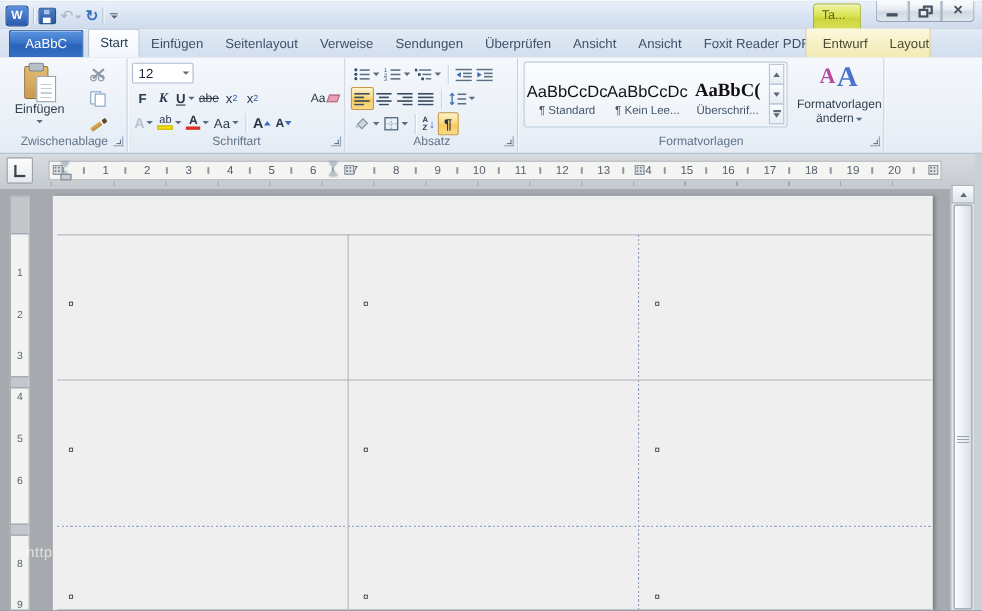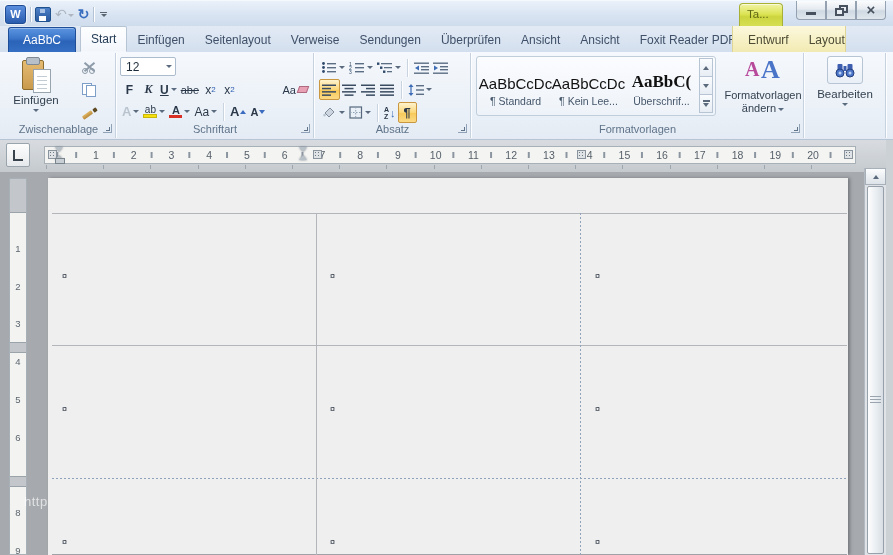--- a/index.html
+++ b/index.html
@@ -536,37 +536,20 @@
             <span class="a1">A</span>
             <span class="a2">A</span>
           </div>
         <div class="cs-line">Formatvorlagen</div>
         <div class="cs-line"><span>ändern</span><i class="caret"></i></div>
       </div>
       <div class="glabel">Formatvorlagen</div>
       <div class="launcher"></div>
     </div>
 
-    <div class="rgroup" id="g-editing">
-      <div id="edit-btn">
-        <div class="binoc-box">
-          <svg width="22" height="15">
-              <rect x="3.5" y="1" width="5" height="6" rx="1" fill="#3e5fb0"></rect>
-              <rect x="13.5" y="1" width="5" height="6" rx="1" fill="#3e5fb0"></rect>
-              <rect x="9.5" y="3" width="3" height="5" fill="#3e5fb0"></rect>
-              <circle cx="6" cy="10" r="4" fill="#4a74c8" stroke="#26407e" stroke-width="1"></circle>
-              <circle cx="16" cy="10" r="4" fill="#4a74c8" stroke="#26407e" stroke-width="1"></circle>
-              <circle cx="6" cy="10" r="1.5" fill="#b9d0f2"></circle>
-              <circle cx="16" cy="10" r="1.5" fill="#b9d0f2"></circle>
-            </svg>
-        </div>
-        <div class="edit-label">Bearbeiten</div>
-        <i class="caret"></i>
-      </div>
-    </div>
   </div>
 
   <div id="rulerrow">
     <div id="tabsel">
         <i></i>
       </div>
     <div id="hruler">
       <div id="hruler-nums" style="position:absolute;left:0;top:0;right:0;bottom:0;">
           <span class="rnum" style="left: 51.04px;">1</span>
           <span class="rnum" style="left: 88.78px;">2</span>

